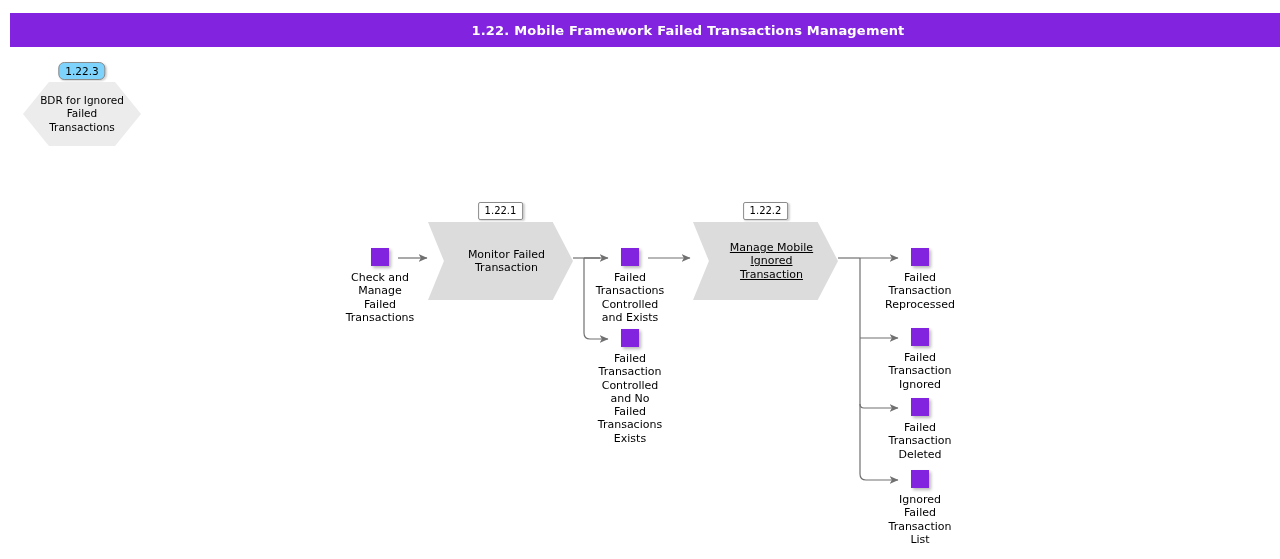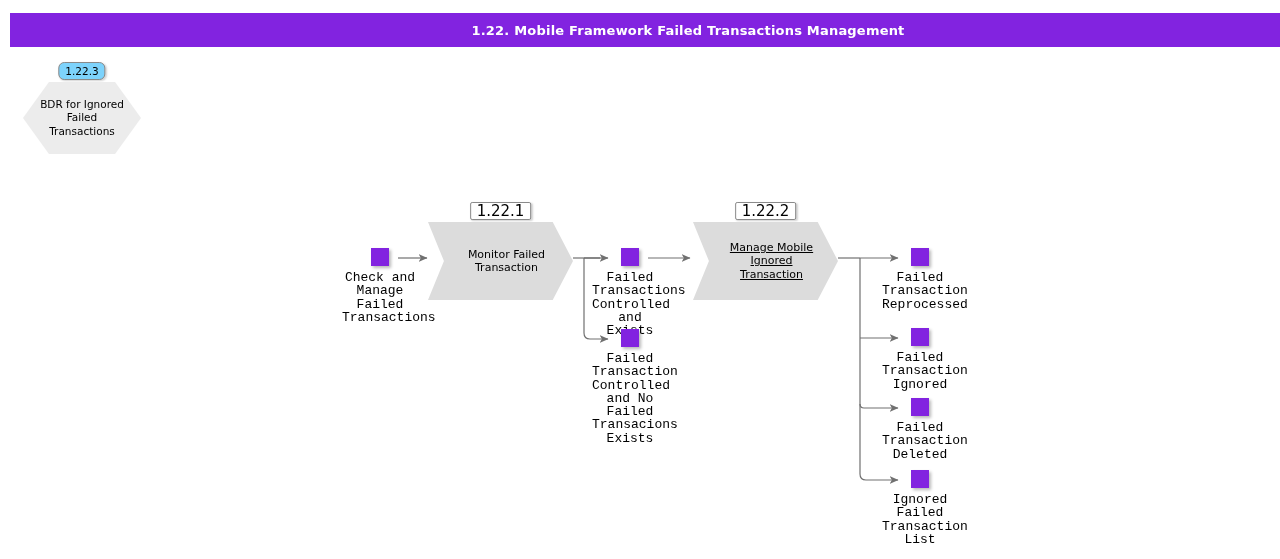--- a/index.html
+++ b/index.html
@@ -56,40 +56,39 @@
   }
   .obj-node .swatch {
     width: 18px;
     height: 18px;
     background: #8223E0;
     margin: 0 auto;
     box-shadow: 2px 2px 3px rgba(0,0,0,0.28);
   }
   .obj-node .obj-label {
     margin-top: 5px;
-    font-size: 13px;
+    font-size: 11px;
     line-height: 13.3px;
     color: #000000;
     white-space: pre-line;
-    font-family: Liberation Mono, monospace;
   }
 
   
   .chevron-wrap {
     position: absolute;
   }
   .chevron-tag {
     position: absolute;
     top: -20px;
     left: 50%;
     transform: translateX(-50%);
     background: #ffffff;
     border: 1px solid #8a8a8a;
     border-radius: 2px;
-    font-size: 15px;
+    font-size: 10px;
     line-height: 12px;
     padding: 2px 6px 2px 6px;
     color: #000000;
     white-space: nowrap;
     box-shadow: 1px 1px 2px rgba(0,0,0,0.18);
   }
   .chevron-body {
     position: relative;
     width: 145px;
     height: 78px;
@@ -125,21 +124,21 @@
     font-size: 10.5px;
     line-height: 12px;
     padding: 2px 6px;
     color: #000000;
     white-space: nowrap;
     box-shadow: 1px 1px 2px rgba(0,0,0,0.18);
   }
   .hex-body {
     position: relative;
     width: 118px;
-    height: 72px;
+    height: 64px;
     background: #ECECEC;
     clip-path: polygon(22% 0, 78% 0, 100% 50%, 78% 100%, 22% 100%, 0 50%);
     display: flex;
     align-items: center;
     justify-content: center;
     filter: drop-shadow(3px 3px 2px rgba(0,0,0,0.22));
   }
   .hex-body .hex-text {
     font-size: 10.5px;
     line-height: 13.3px;

